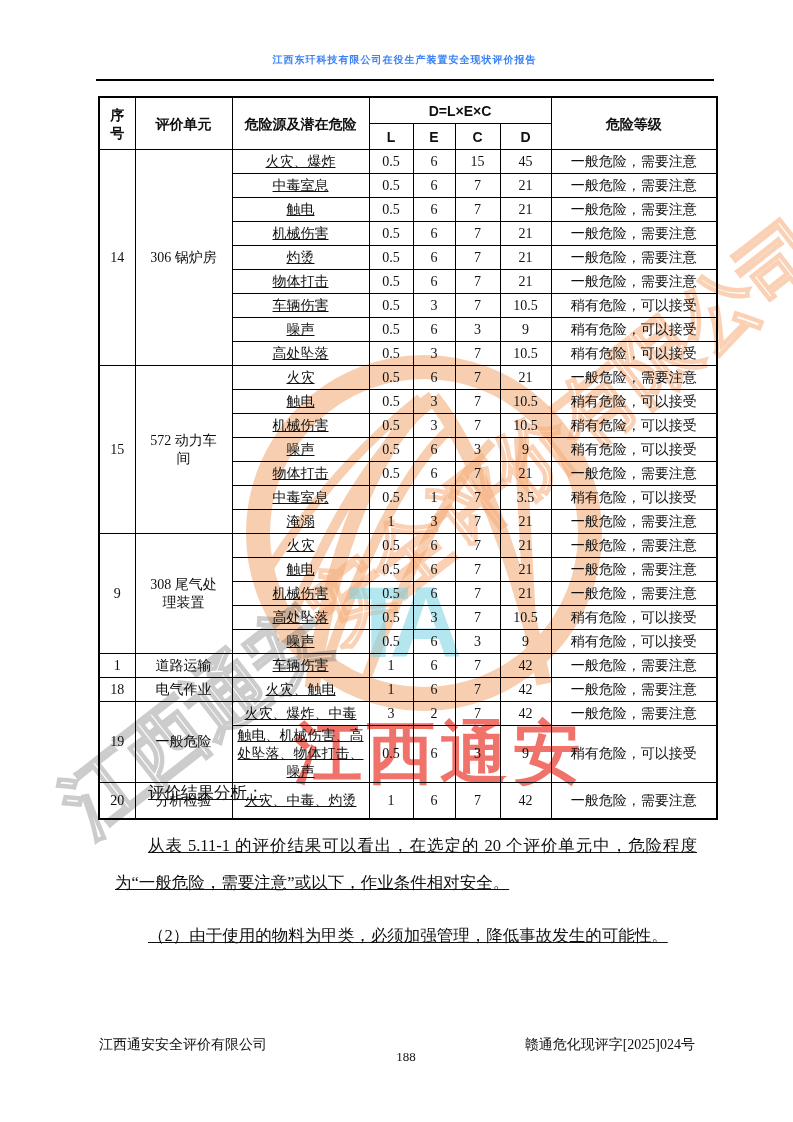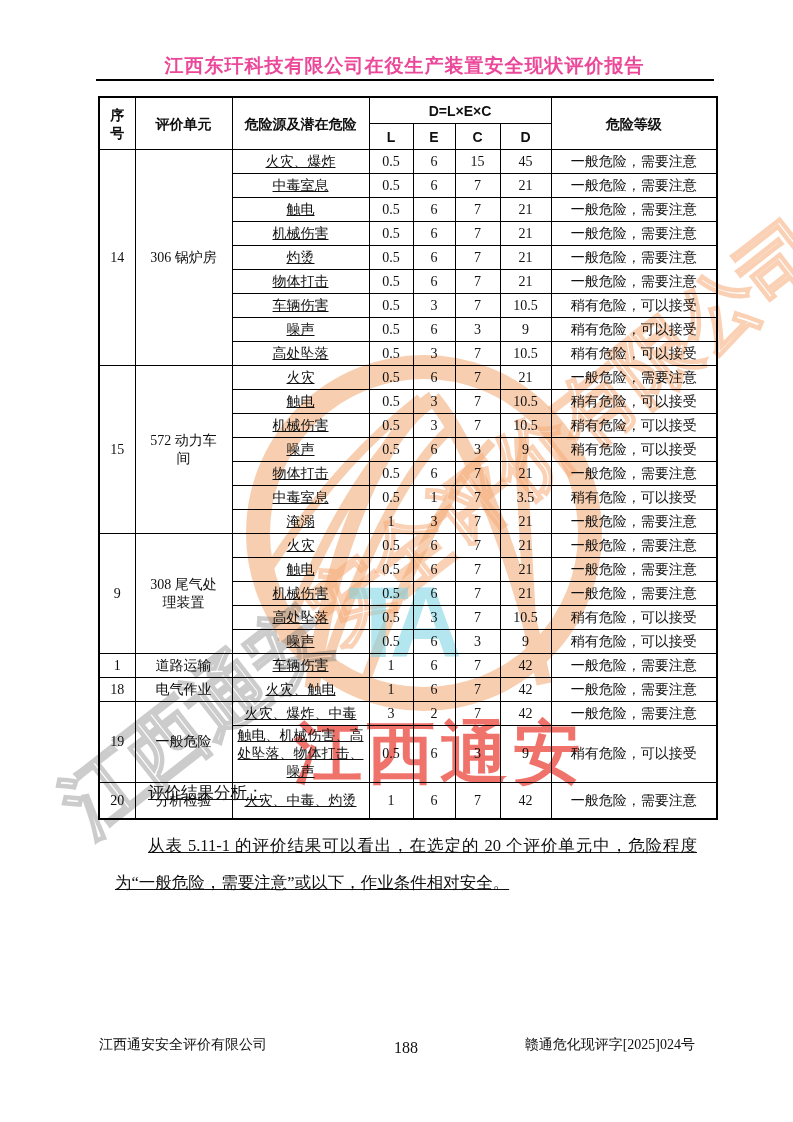--- a/index.html
+++ b/index.html
@@ -27,21 +27,21 @@
   .wm-red{
     position:absolute;left:294px;top:714px;
     font-size:68px;line-height:78px;font-weight:bold;letter-spacing:5px;
     color:rgba(233,55,44,.70);
   }
   
   .content{position:absolute;inset:0;z-index:1;}
   .page-title{
     position:absolute;top:53px;left:16px;right:0;text-align:center;
     font-family:"Liberation Sans",sans-serif;font-weight:600;
-    font-size:19px;letter-spacing:1px;color:#ec4899;
+    font-size:10px;letter-spacing:1px;color:#3b82f6;
   }
   .title-rule{position:absolute;top:79px;left:96px;width:618px;border-top:2px solid #000;}
   table.risk{
     position:absolute;top:96px;left:98px;width:618px;
     border-collapse:collapse;table-layout:fixed;background:transparent;
   }
   table.risk th,table.risk td{
     border:1px solid #000;text-align:center;vertical-align:middle;
     padding:1px 2px;font-size:14px;line-height:18px;color:#101010;
   }
@@ -61,21 +61,21 @@
   }
   .body-text p{margin:16px;text-indent:2em;text-decoration:underline;}
   
   .footer{
     position:absolute;top:1036px;left:97px;width:618px;height:22px;
     font-size:14px;color:#101010;
   }
   .footer .f-left{position:absolute;left:2px;top:0;}
   .footer .f-right{position:absolute;right:20px;top:0;}
   .footer .f-page{
-    position:absolute;left:50%;transform:translateX(-50%);top:3px;font-size:16px;
+    position:absolute;left:50%;transform:translateX(-50%);top:13px;font-size:13px;
   }
 </style>
 </head>
 <body>
 
 <div class="page">
 
   <div class="watermark">
     <svg width="793" height="1122" viewBox="0 0 793 1122">
       <g stroke="#f6c39c" fill="none" opacity="0.8">
@@ -350,20 +350,21 @@
             <td class="num-cell">7</td>
             <td class="num-cell">42</td>
             <td class="level-cell">一般危险，需要注意</td>
           </tr>
         </tbody>
     </table>
 
     <div class="body-text">
       <p>评价结果分析：</p>
       <p>从表 5.11-1 的评价结果可以看出，在选定的 20 个评价单元中，危险程度为“一般危险，需要注意”或以下，作业条件相对安全。</p>
+      <p>（2）由于使用的物料为甲类，必须加强管理，降低事故发生的可能性。</p>
     </div>
 
     <div class="footer">
       <span class="f-left">江西通安安全评价有限公司</span>
       <span class="f-page">188</span>
       <span class="f-right">赣通危化现评字[2025]024号</span>
     </div>
 
   </div>
 </div>

